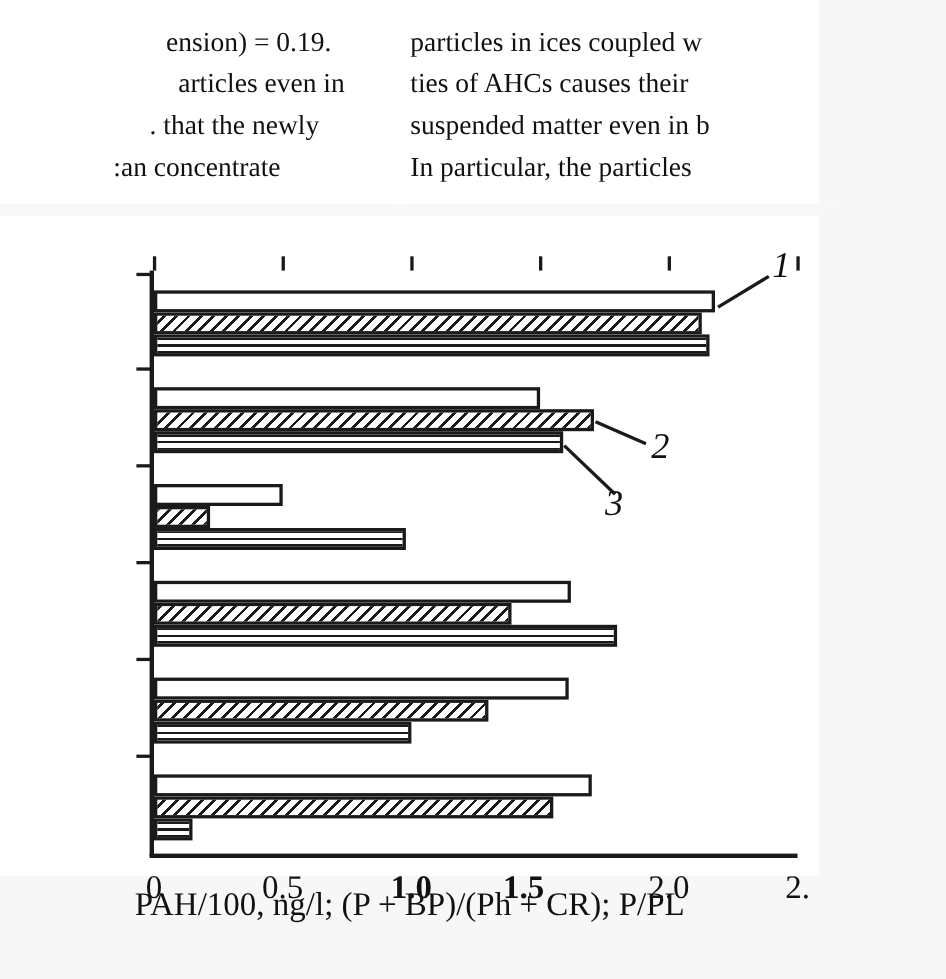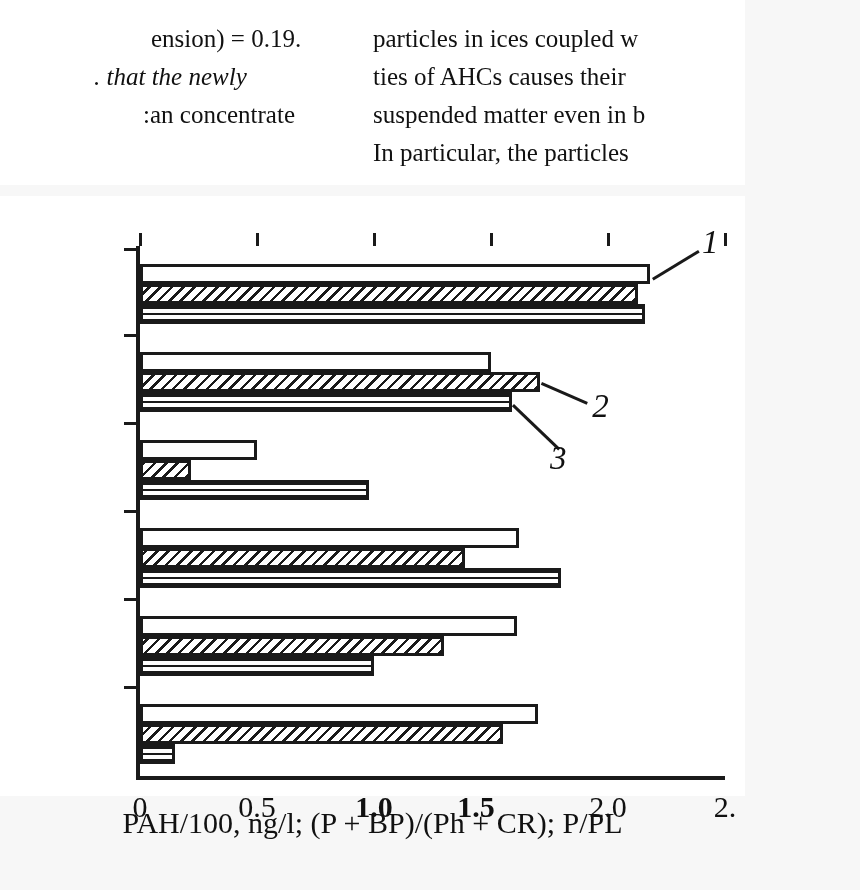--- a/index.html
+++ b/index.html
@@ -30,22 +30,22 @@
   #text-col-left {
     left: 0px;
     top: 20px;
     width: 355px;
     height: 165px;
     padding-left: 18px;
   }
   #text-col-left .line { padding-left: 8px; text-indent: 0; }
   #text-col-left .line.l0 { margin-left: 125px; }
   #text-col-left .line.l1 { margin-left: 136px; }
-  #text-col-left .line.l2 { margin-left: 68px; font-style: italic; }
-  #text-col-left .line.l3 { margin-left: 117px; }
+  #text-col-left .line.l2 { margin-left: 110px; }
+  #text-col-left .line.l3 { margin-left: 77px; }
 
   #text-col-right {
     left: 355px;
     top: 20px;
     width: 410px;
     height: 165px;
   }
   #text-col-right .line { padding-left: 18px; }
 
   .scan-fade-right {
@@ -186,20 +186,21 @@
 </style>
 </head>
 <body>
 
 <div id="page">
 
   <div class="white-band"></div>
 
   <div class="scan-text" id="text-col-left">
     <div class="line l0">ension) = 0.19.</div>
+    <div class="line l1">articles even in</div>
     <div class="line l2">. that the newly</div>
     <div class="line l3">:an concentrate</div>
   </div>
 
   <div class="scan-text" id="text-col-right">
     <div class="line">particles in ices coupled w</div>
     <div class="line">ties of AHCs causes their</div>
     <div class="line">suspended matter even in b</div>
     <div class="line">In particular, the particles</div>
   </div>

